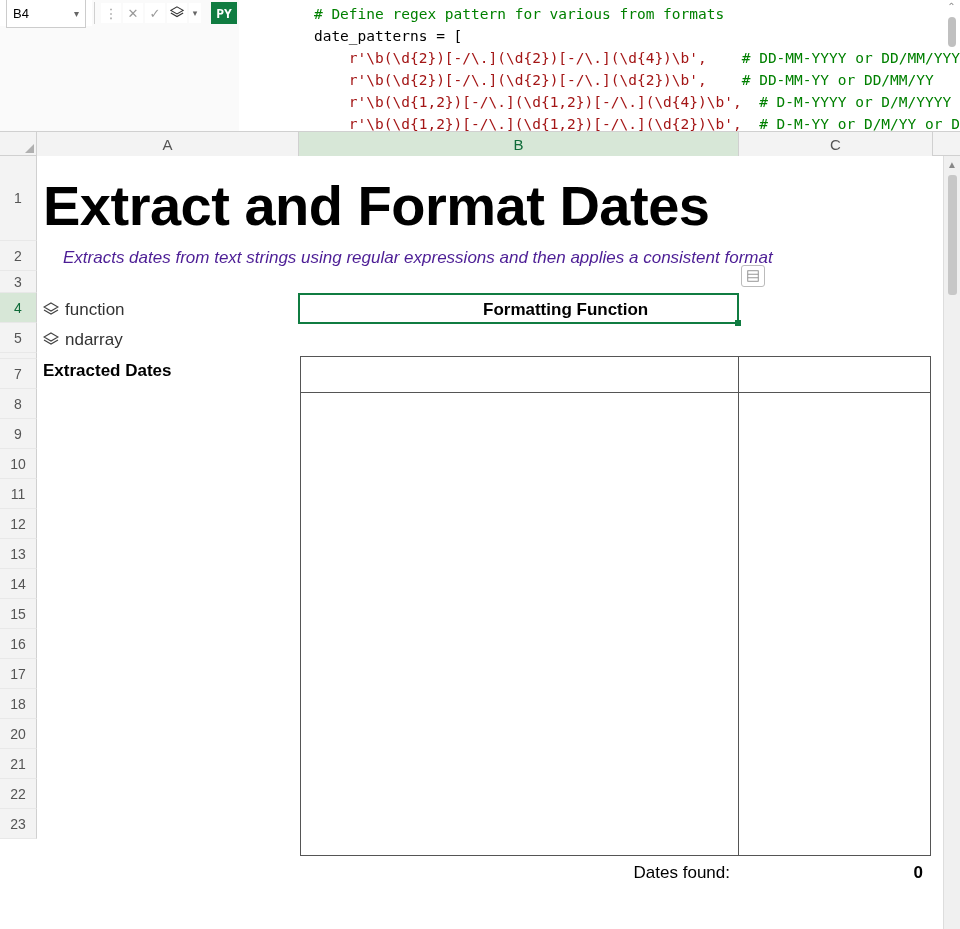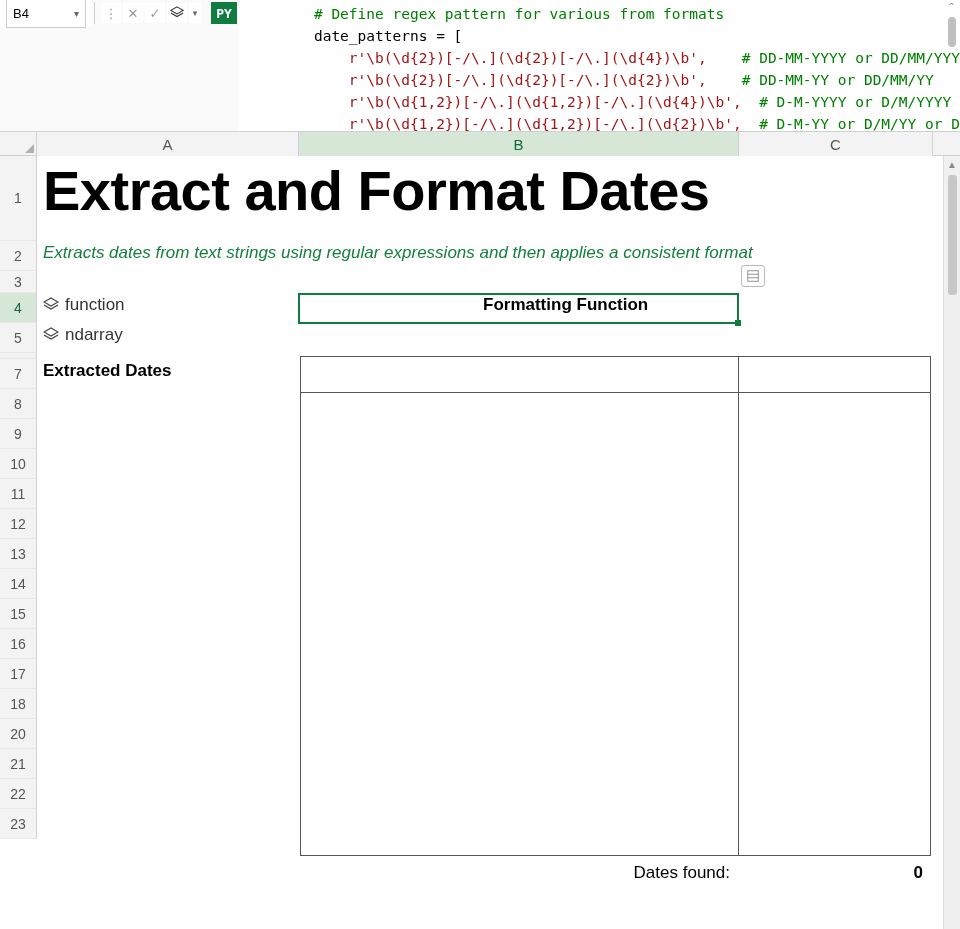--- a/index.html
+++ b/index.html
@@ -173,43 +173,44 @@
   .row-h.active { background: #d7e7d7; color:#0f6b39; font-weight:500;}
   .cells {
     display: flex;
     flex: 1;
   }
   .cell {
     border-right: 1px solid transparent;
     border-bottom: 1px solid transparent;
     padding: 2px 6px;
     display: flex;
-    align-items: flex-start;
+    align-items: flex-end;
     overflow: visible;
     white-space: nowrap;
   }
   .cell.A { width: 262px; }
   .cell.B { width: 440px; }
   .cell.C { width: 194px; }
   .r1 { height: 85px; }
   .r2 { height: 30px; }
   .r3 { height: 22px; }
   .rstd { height: 30px; }
   .title-text {
     font-size: 56px;
     font-weight: 700;
     font-family: "Segoe UI", Arial, sans-serif;
     letter-spacing: -0.5px;
     white-space: nowrap;
   }
   .subtitle-text {
     font-style: italic;
     font-size: 17px;
-    color: #15803d;
+    color: #4c1d95;
     white-space: nowrap;
+    margin-left: 20px;
   }
   .label-bold {
     font-weight: 700;
     font-size: 17px;
   }
   .obj-cell {
     display: flex;
     align-items: center;
     gap: 6px;
     font-size: 17px;

